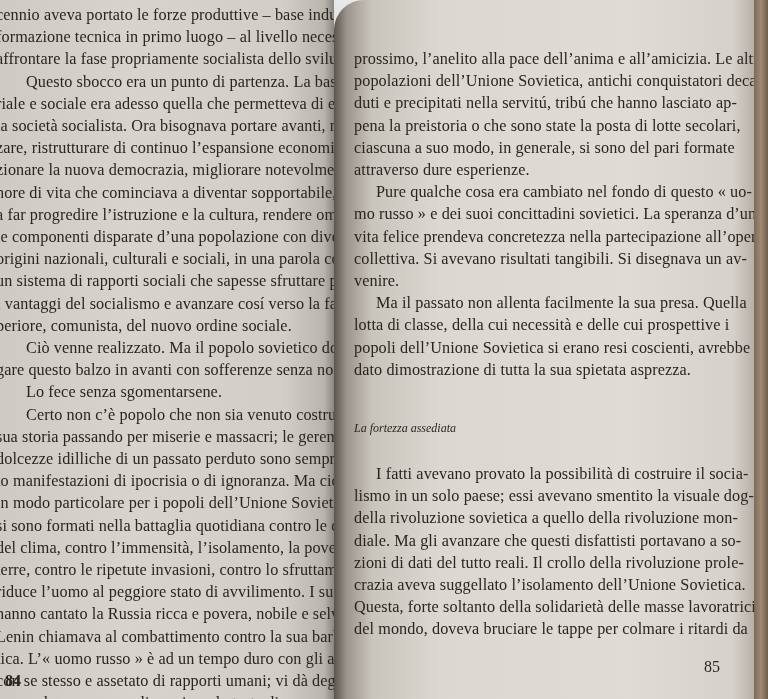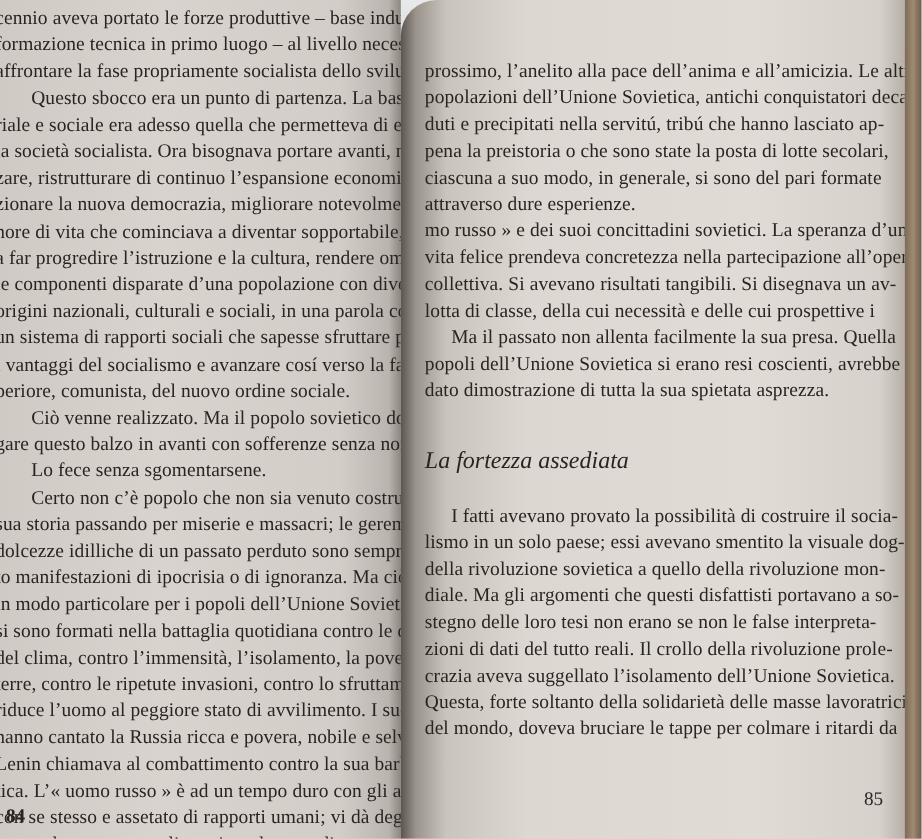--- a/index.html
+++ b/index.html
@@ -26,24 +26,24 @@
   }
   .edge-right { position:absolute; left:754px; top:0; width:14px; height:699px; background:linear-gradient(90deg,#7c6a58,#a08a72 50%,#6b5d4e); }
   .line { white-space:nowrap; font-size:16.2px; line-height:22.2px; letter-spacing:0.1px; }
   .left-text { position:absolute; left:2px; top:4px; width:340px; }
   .left-text .line { margin-left:-6px; }
   .left-text .indent { padding-left:30px; }
   .right-text { width:370px; }
   .right-text .line { text-align:justify; text-align-last:justify; }
   .right-text .line.last { text-align-last:left;font-family:Liberation Serif, serif; }
   .right-text .indent { padding-left:22px; }
-  .section-heading { font-style:italic; font-size:20px; margin:36px 0 24px 0; line-height:22px; }
+  .section-heading { font-style:italic; font-size:12px; margin:36px 0 24px 0; line-height:22px; }
   .page-num { position:absolute; font-size:16px; }
   .page-num-left { left:5px; top:672px;font-weight:bold; }
-  .page-num-right { left:370px; top:658px;margin-left:16px; }
+  .page-num-right { left:370px; top:658px; }
 </style>
 </head>
 <body>
 
 <div class="bg-top"></div>
 
 <div class="page page-left">
   <div class="left-text" id="left-lines">
       <div class="line">cennio aveva portato le forze produttive – base indu-</div>
       <div class="line">formazione tecnica in primo luogo – al livello necessario</div>
@@ -83,35 +83,36 @@
 
 <div class="page page-right">
   <div class="right-text">
     <div id="right-lines-before">
         <div class="line">prossimo, l’anelito alla pace dell’anima e all’amicizia. Le altre</div>
         <div class="line">popolazioni dell’Unione Sovietica, antichi conquistatori deca-</div>
         <div class="line">duti e precipitati nella servitú, tribú che hanno lasciato ap-</div>
         <div class="line">pena la preistoria o che sono state la posta di lotte secolari,</div>
         <div class="line">ciascuna a suo modo, in generale, si sono del pari formate</div>
         <div class="line last">attraverso dure esperienze.</div>
+        <div class="line indent">Pure qualche cosa era cambiato nel fondo di questo « uo-</div>
         <div class="line">mo russo » e dei suoi concittadini sovietici. La speranza d’una</div>
         <div class="line">vita felice prendeva concretezza nella partecipazione all’opera</div>
         <div class="line">collettiva. Si avevano risultati tangibili. Si disegnava un av-</div>
+        <div class="line last">venire.</div>
+        <div class="line indent">Ma il passato non allenta facilmente la sua presa. Quella</div>
         <div class="line">lotta di classe, della cui necessità e delle cui prospettive i</div>
-        <div class="line indent">Ma il passato non allenta facilmente la sua presa. Quella</div>
         <div class="line">popoli dell’Unione Sovietica si erano resi coscienti, avrebbe</div>
         <div class="line last">dato dimostrazione di tutta la sua spietata asprezza.</div>
       </div>
     <div class="section-heading">La fortezza assediata</div>
     <div id="right-lines-after">
         <div class="line indent">I fatti avevano provato la possibilità di costruire il socia-</div>
         <div class="line">lismo in un solo paese; essi avevano smentito la visuale dog-</div>
         <div class="line">della rivoluzione sovietica a quello della rivoluzione mon-</div>
-        <div class="line">diale. Ma gli argomenti che questi disfattisti portavano a so-</div>
-        <div class="line">stegno delle loro tesi non erano se non le false interpreta-</div>
+        <div class="line">diale. Ma gli avanzare che questi disfattisti portavano a so-</div>
         <div class="line">zioni di dati del tutto reali. Il crollo della rivoluzione prole-</div>
         <div class="line">crazia aveva suggellato l’isolamento dell’Unione Sovietica.</div>
         <div class="line">Questa, forte soltanto della solidarietà delle masse lavoratrici</div>
         <div class="line">del mondo, doveva bruciare le tappe per colmare i ritardi da</div>
       </div>
   </div>
   <div class="page-num page-num-right">85</div>
 </div>
 
 <div class="edge-right"></div>

